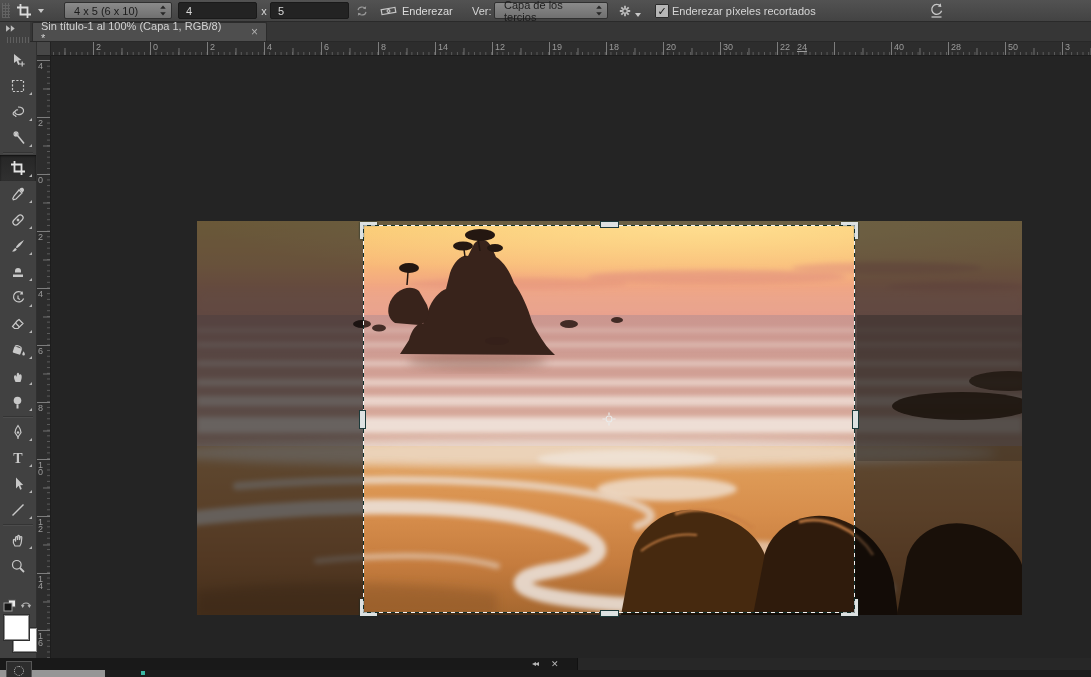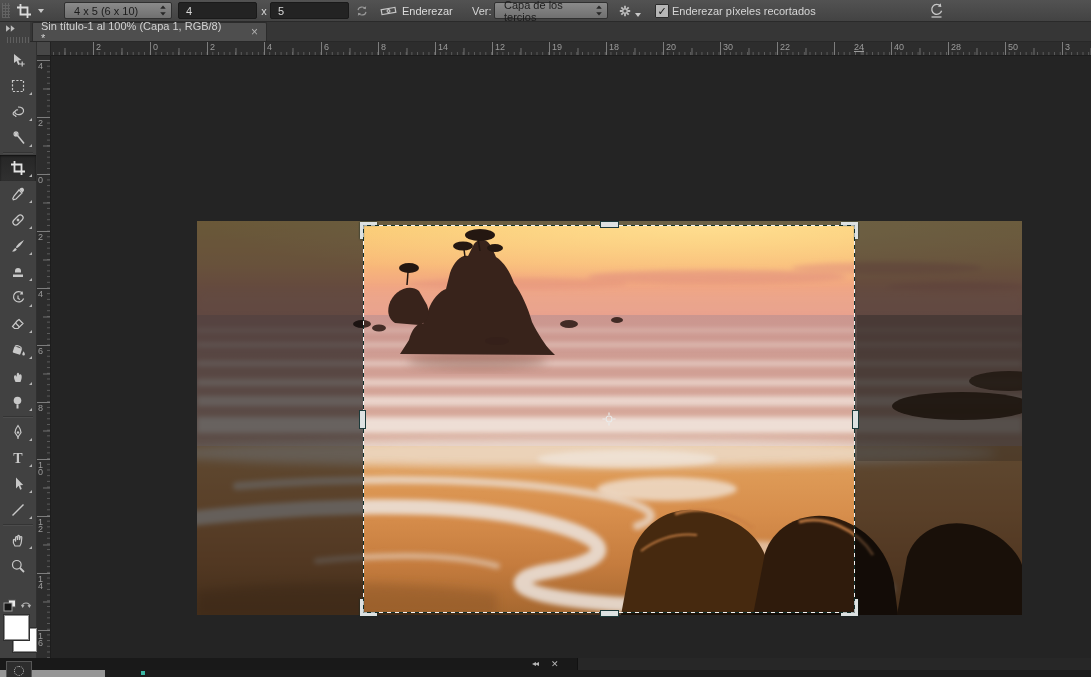--- a/index.html
+++ b/index.html
@@ -475,21 +475,21 @@
       <div class="h-lab" data-name="ruler-unit-label" style="left: 502px;">19</div>
       <div class="h-tick" data-name="ruler-major-tick" style="left: 556px;"></div>
       <div class="h-lab" data-name="ruler-unit-label" style="left: 559px;">18</div>
       <div class="h-tick" data-name="ruler-major-tick" style="left: 613px;"></div>
       <div class="h-lab" data-name="ruler-unit-label" style="left: 616px;">20</div>
       <div class="h-tick" data-name="ruler-major-tick" style="left: 670px;"></div>
       <div class="h-lab" data-name="ruler-unit-label" style="left: 673px;">30</div>
       <div class="h-tick" data-name="ruler-major-tick" style="left: 727px;"></div>
       <div class="h-lab" data-name="ruler-unit-label" style="left: 730px;">22</div>
       <div class="h-tick" data-name="ruler-major-tick" style="left: 784px;"></div>
-      <div class="h-lab" data-name="ruler-unit-label" style="left: 804px; text-decoration: underline;">24</div>
+      <div class="h-lab" data-name="ruler-unit-label" style="left: 747px; text-decoration: underline;">24</div>
       <div class="h-tick" data-name="ruler-major-tick" style="left: 841px;"></div>
       <div class="h-lab" data-name="ruler-unit-label" style="left: 844px;">40</div>
       <div class="h-tick" data-name="ruler-major-tick" style="left: 898px;"></div>
       <div class="h-lab" data-name="ruler-unit-label" style="left: 901px;">28</div>
       <div class="h-tick" data-name="ruler-major-tick" style="left: 955px;"></div>
       <div class="h-lab" data-name="ruler-unit-label" style="left: 958px;">50</div>
       <div class="h-tick" data-name="ruler-major-tick" style="left: 1012px;"></div>
       <div class="h-lab" data-name="ruler-unit-label" style="left: 1015px;">3</div>
     </div>
   <div id="v-ruler" data-name="vertical-ruler">

